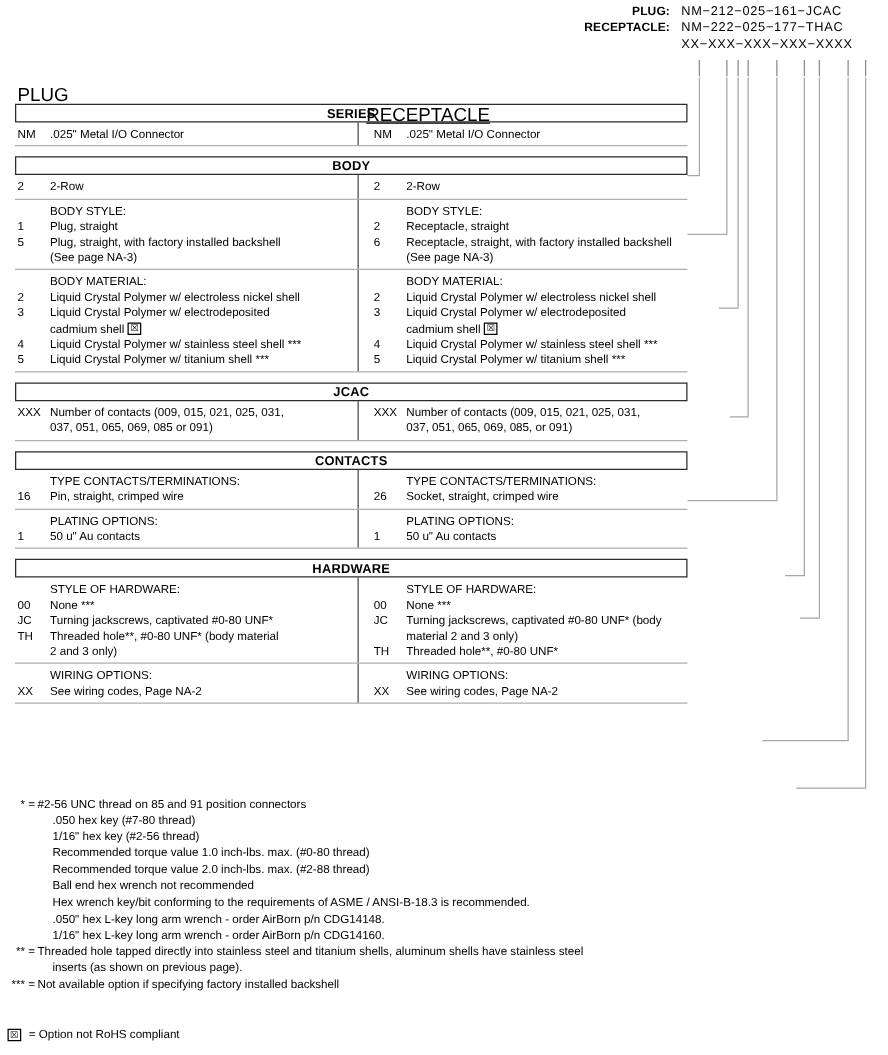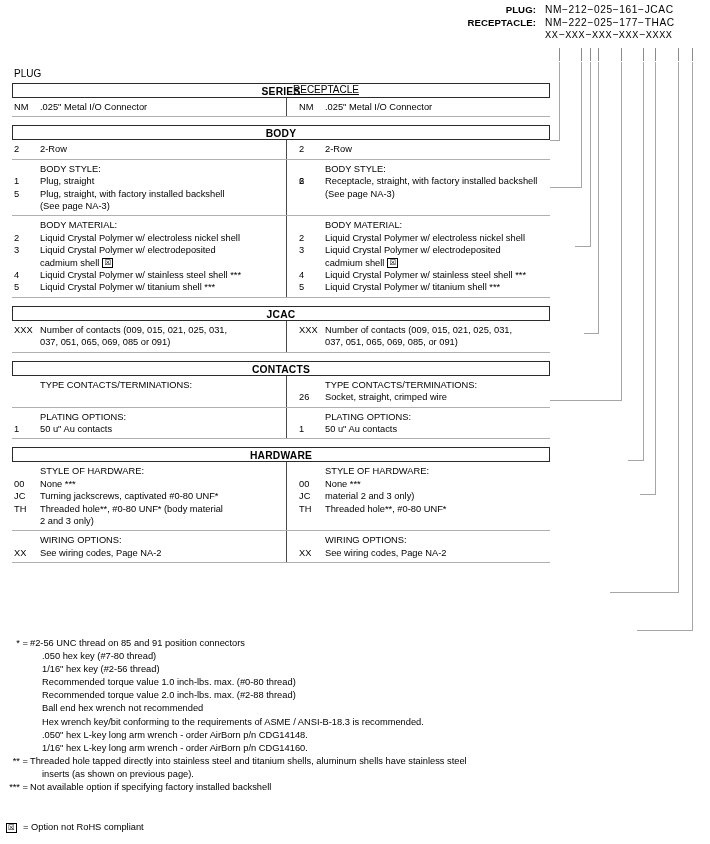--- a/index.html
+++ b/index.html
@@ -37,21 +37,21 @@
     padding-right: 9px;
     box-sizing: border-box;
     letter-spacing: .1px;
   }
   .pn-value {
     font-size: 10.2px;
     letter-spacing: .6px;
     white-space: pre;
     text-align: right;
   }
-  .pn-pattern-row { margin-top: 0px; font-family: Liberation Mono, monospace; }
+  .pn-pattern-row { margin-top: 0px; }
 
   
   #ticks { position: absolute; left: 0; top: 48px; width: 710px; height: 14px; }
   .tick {
     position: absolute;
     top: 0;
     width: 1px;
     height: 13px;
     background: #8b8b8b;
   }
@@ -76,21 +76,21 @@
 
   
   #diagram {
     position: absolute;
     left: 12px; top: 68px;
     width: 538px;
   }
   .col-heads {
     position: relative;
     height: 15px;
-    font-size: 10px;
+    font-size: 15px;
   }
   .col-heads .ch-plug { position: absolute; left: 2px; top: 0; }
   .col-heads .ch-recep { position: absolute; left: 281px; top: 16px; text-decoration: underline; }
 
   .band {
     border: 1.6px solid #2b2b2b;
     height: 15px;
     line-height: 15px;
     text-align: center;
     font-weight: bold;
@@ -282,20 +282,21 @@
         <div class="opt">
           <span class="code">5</span>
           <span class="txt">Plug, straight, with factory installed backshell</span>
           <span class="cont">(See page NA-3)</span>
         </div>
       </div>
       <div class="cell right">
         <div class="subhead">BODY STYLE:</div>
         <div class="opt">
           <span class="code">2</span>
+          <span class="txt">Receptacle, straight</span>
         </div>
         <div class="opt">
           <span class="code">6</span>
           <span class="txt">Receptacle, straight, with factory installed backshell</span>
           <span class="cont">(See page NA-3)</span>
         </div>
       </div>
     </div>
   </div>
 
@@ -366,20 +367,24 @@
     </div>
   </div>
 
   <div class="gap-band"></div>
 
   <div class="band">CONTACTS</div>
   <div class="rowgroup">
     <div class="cols">
       <div class="cell left">
         <div class="subhead">TYPE CONTACTS/TERMINATIONS:</div>
+        <div class="opt">
+          <span class="code">16</span>
+          <span class="txt">Pin, straight, crimped wire</span>
+        </div>
       </div>
       <div class="cell right">
         <div class="subhead">TYPE CONTACTS/TERMINATIONS:</div>
         <div class="opt">
           <span class="code">26</span>
           <span class="txt">Socket, straight, crimped wire</span>
         </div>
       </div>
     </div>
   </div>
@@ -424,20 +429,21 @@
         </div>
       </div>
       <div class="cell right">
         <div class="subhead">STYLE OF HARDWARE:</div>
         <div class="opt">
           <span class="code">00</span>
           <span class="txt">None ***</span>
         </div>
         <div class="opt">
           <span class="code">JC</span>
+          <span class="txt">Turning jackscrews, captivated #0-80 UNF* (body</span>
           <span class="cont">material 2 and 3 only)</span>
         </div>
         <div class="opt">
           <span class="code">TH</span>
           <span class="txt">Threaded hole**, #0-80 UNF*</span>
         </div>
       </div>
     </div>
   </div>
   <div class="rowgroup">

